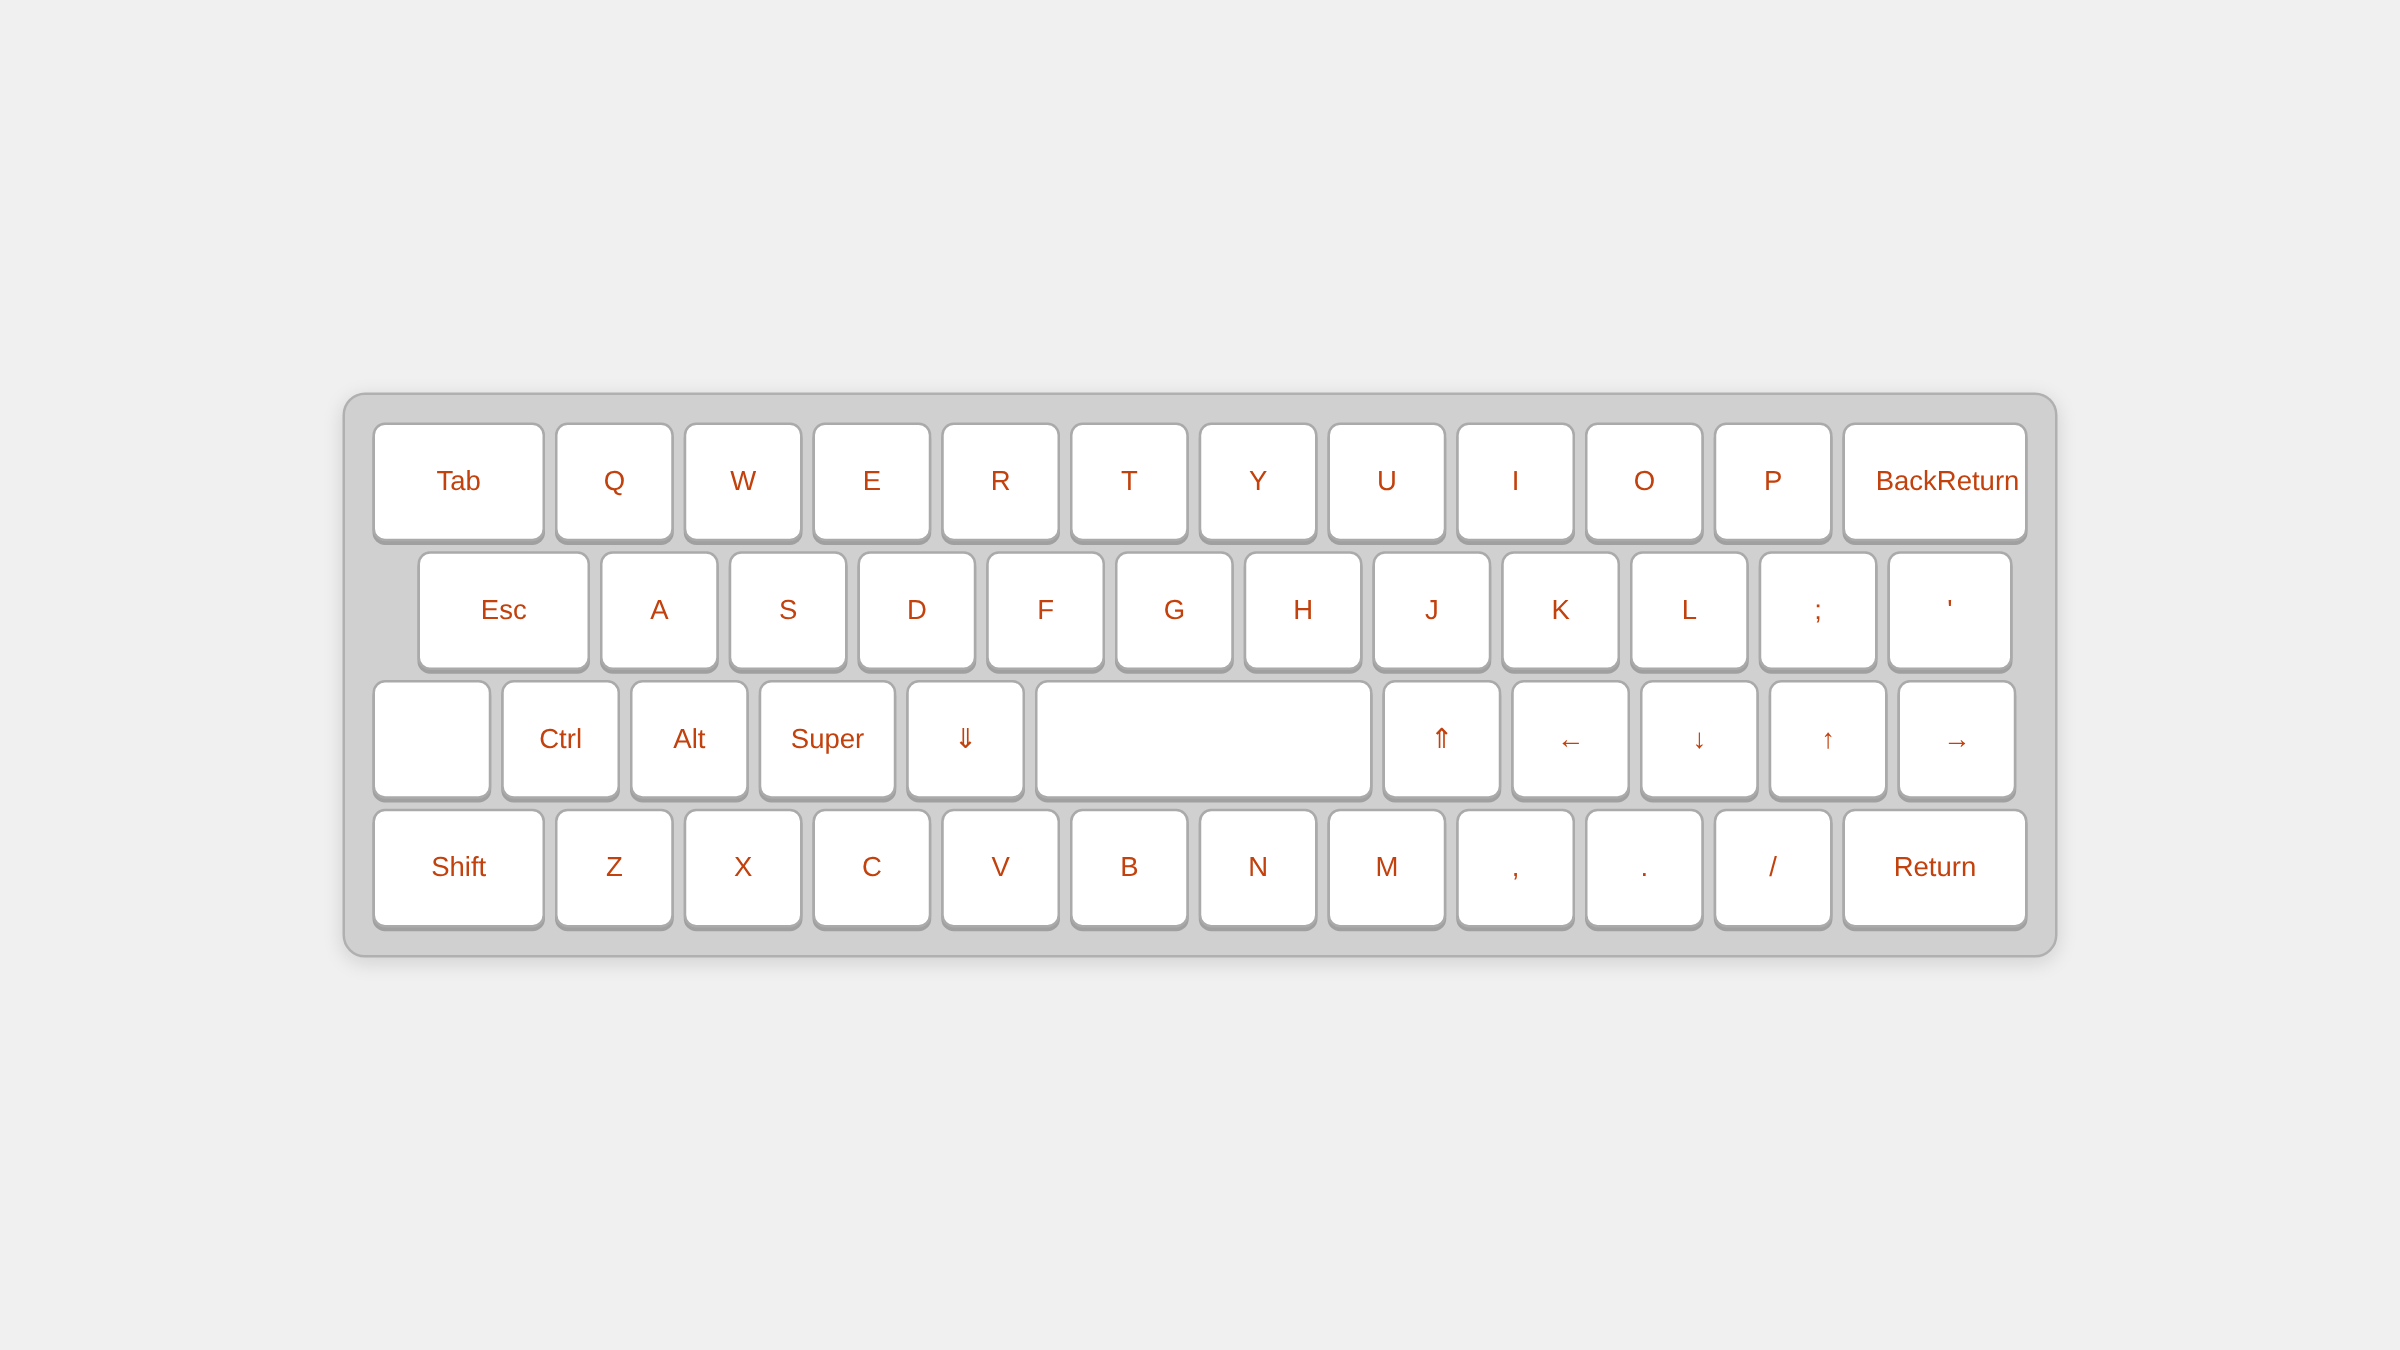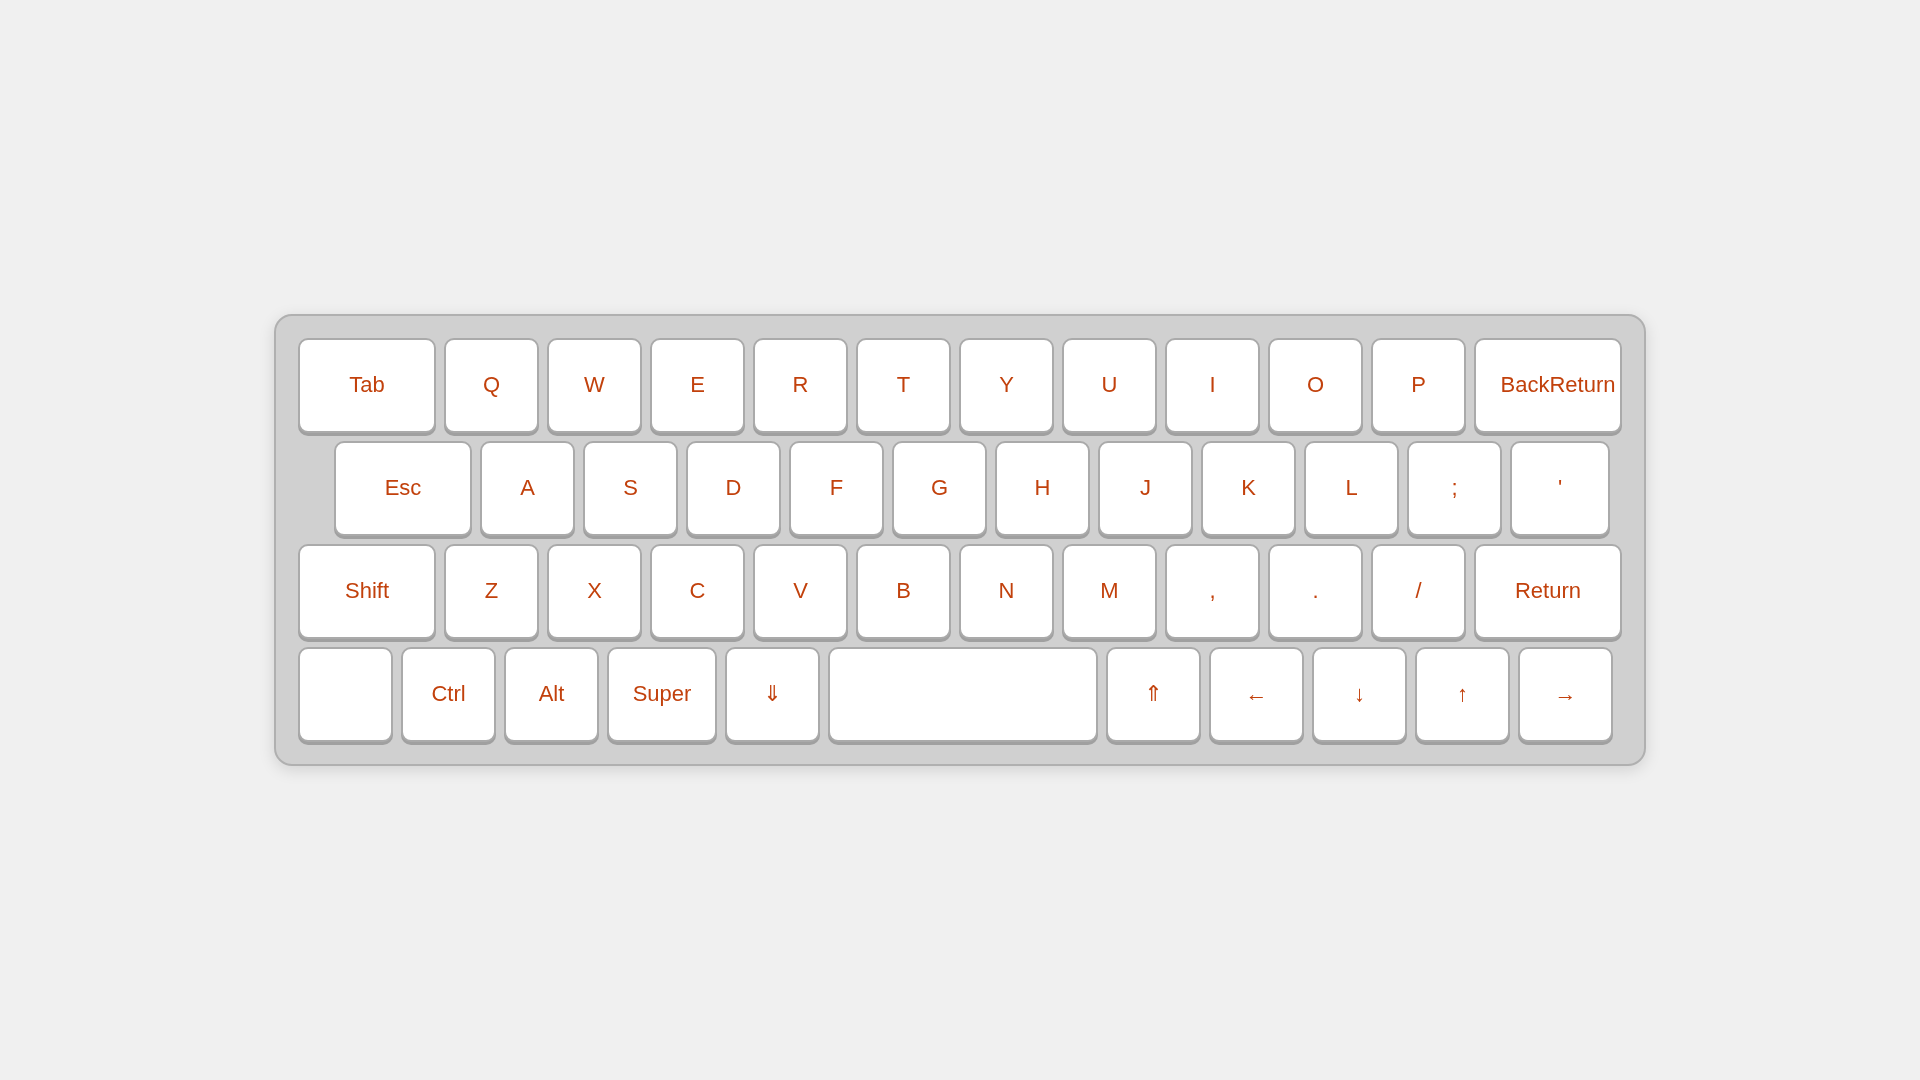--- a/index.html
+++ b/index.html
@@ -100,39 +100,39 @@
       <div class="key ">F</div>
       <div class="key ">G</div>
       <div class="key ">H</div>
       <div class="key ">J</div>
       <div class="key ">K</div>
       <div class="key ">L</div>
       <div class="key ">;</div>
       <div class="key key-quote">'</div>
     </div>
     <div class="key-row">
+      <div class="key key-fn1"></div>
+      <div class="key key-ctrl">Ctrl</div>
+      <div class="key key-alt">Alt</div>
+      <div class="key key-super">Super</div>
+      <div class="key key-down-ime">⇓</div>
+      <div class="key key-space"></div>
+      <div class="key key-up-ime">⇑</div>
+      <div class="key key-arrow">←</div>
+      <div class="key key-arrow">↓</div>
+      <div class="key key-arrow">↑</div>
+      <div class="key key-arrow">→</div>
+    </div>
+    <div class="key-row">
       <div class="key key-shift">Shift</div>
       <div class="key ">Z</div>
       <div class="key ">X</div>
       <div class="key ">C</div>
       <div class="key ">V</div>
       <div class="key ">B</div>
       <div class="key ">N</div>
       <div class="key ">M</div>
       <div class="key ">,</div>
       <div class="key ">.</div>
       <div class="key ">/</div>
       <div class="key key-return">Return</div>
     </div>
-    <div class="key-row">
-      <div class="key key-fn1"></div>
-      <div class="key key-ctrl">Ctrl</div>
-      <div class="key key-alt">Alt</div>
-      <div class="key key-super">Super</div>
-      <div class="key key-down-ime">⇓</div>
-      <div class="key key-space"></div>
-      <div class="key key-up-ime">⇑</div>
-      <div class="key key-arrow">←</div>
-      <div class="key key-arrow">↓</div>
-      <div class="key key-arrow">↑</div>
-      <div class="key key-arrow">→</div>
-    </div>
   </div>
 
 </body></html>

